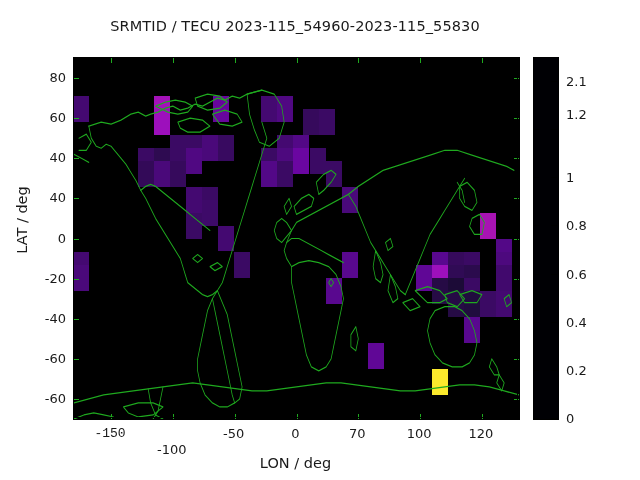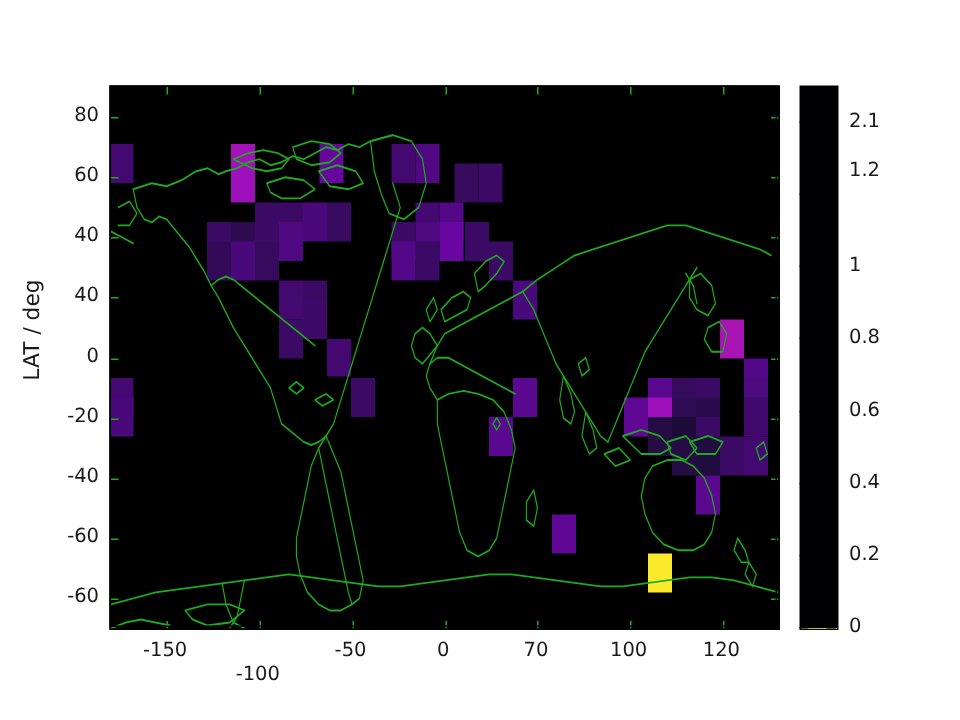--- a/index.html
+++ b/index.html
@@ -65,20 +65,21 @@
   }
   .cbmark{position:absolute;left:533px;width:6px;height:1px;background:#000;}
   .cbmark2{position:absolute;left:551px;width:6px;height:1px;background:#000;}
   .tickin{position:absolute;background:#1faa1f;}
 </style>
 </head>
 <body>
 
 <div id="root">
 
+  <div class="abs" id="title">SRMTID / TECU 2023-115_54960-2023-115_55830</div>
 
   <div class="abs" id="plot">
     <div id="cells">
         <div class="cell" style="left: -0.59px; top: 38.16px; width: 16.01px; height: 25.97px; background: rgb(68, 9, 113);"></div>
         <div class="cell" style="left: 79.76px; top: 38.16px; width: 16.01px; height: 25.97px; background: rgb(164, 18, 185);"></div>
         <div class="cell" style="left: 79.76px; top: 51.19px; width: 16.01px; height: 25.97px; background: rgb(157, 16, 188);"></div>
         <div class="cell" style="left: 139.09px; top: 38.16px; width: 16.01px; height: 25.97px; background: rgb(103, 6, 157);"></div>
         <div class="cell" style="left: 203.37px; top: 38.16px; width: 16.01px; height: 25.97px; background: rgb(80, 8, 130);"></div>
         <div class="cell" style="left: 187.3px; top: 38.16px; width: 16.01px; height: 25.97px; background: rgb(68, 9, 113);"></div>
         <div class="cell" style="left: 245.4px; top: 51.19px; width: 16.01px; height: 25.97px; background: rgb(59, 10, 100);"></div>
@@ -275,30 +276,31 @@
       <div class="ytick" style="top: 117.167px;">60</div>
       <div class="ytick" style="top: 157.278px;">40</div>
       <div class="ytick" style="top: 197.389px;">40</div>
       <div class="ytick" style="top: 237.5px;">0</div>
       <div class="ytick" style="top: 277.611px;">-20</div>
       <div class="ytick" style="top: 317.722px;">-40</div>
       <div class="ytick" style="top: 357.833px;">-60</div>
       <div class="ytick" style="top: 397.944px;">-60</div>
     </div>
   <div class="abs" id="xlabels">
-      <div class="xtick" style="left: 110.083px; top: 426px;">-150</div>
+      <div class="xtick" style="left: 110.083px; top: 426px; font-family: Liberation Mono, monospace;">-150</div>
       <div class="xtick" style="left: 171.889px; top: 426px; margin-top: 16px;">-100</div>
       <div class="xtick" style="left: 233.694px; top: 426px;">-50</div>
       <div class="xtick" style="left: 295.5px; top: 426px;">0</div>
       <div class="xtick" style="left: 357.306px; top: 426px;">70</div>
       <div class="xtick" style="left: 419.111px; top: 426px;">100</div>
       <div class="xtick" style="left: 480.917px; top: 426px;">120</div>
     </div>
 
   <div class="abs" id="ylabel">LAT / deg</div>
+  <div class="abs" id="xlabel">LON / deg</div>
 
   <div class="abs" id="cbar">
     <div id="cbarfill" style="background: linear-gradient(rgb(0, 0, 4) 100%, rgb(5, 2, 13) 97.5%, rgb(10, 5, 22) 95%, rgb(16, 7, 33) 92.5%, rgb(23, 9, 45) 90%, rgb(30, 12, 58) 87.5%, rgb(39, 11, 71) 85%, rgb(49, 11, 86) 82.5%, rgb(59, 10, 100) 80%, rgb(70, 9, 116) 77.5%, rgb(82, 8, 133) 75%, rgb(94, 7, 147) 72.5%, rgb(106, 6, 161) 70%, rgb(118, 6, 174) 67.5%, rgb(130, 9, 183) 65%, rgb(141, 12, 191) 62.5%, rgb(150, 15, 190) 60%, rgb(159, 17, 187) 57.5%, rgb(167, 19, 180) 55%, rgb(174, 21, 169) 52.5%, rgb(181, 23, 157) 50%, rgb(187, 27, 145) 47.5%, rgb(193, 31, 133) 45%, rgb(198, 35, 121) 42.5%, rgb(202, 40, 110) 40%, rgb(206, 45, 99) 37.5%, rgb(209, 51, 89) 35%, rgb(212, 57, 78) 32.5%, rgb(215, 63, 68) 30%, rgb(218, 70, 58) 27.5%, rgb(221, 77, 47) 25%, rgb(224, 87, 37) 22.5%, rgb(227, 97, 26) 20%, rgb(231, 108, 17) 17.5%, rgb(234, 121, 12) 15%, rgb(237, 133, 6) 12.5%, rgb(241, 147, 5) 10%, rgb(245, 163, 4) 7.5%, rgb(248, 183, 12) 5%, rgb(251, 213, 30) 2.5%, rgb(252, 255, 60) 0%);"></div>
   </div>
   <div class="abs" id="cbarticks">
       <div class="cbtick" style="top: 81.0667px;">2.1</div>
       <div class="cbmark" style="top: 81.0667px;"></div>
       <div class="cbmark2" style="top: 81.0667px;"></div>
       <div class="cbtick" style="top: 114px;">1.2</div>
       <div class="cbmark" style="top: 129.2px;"></div>

